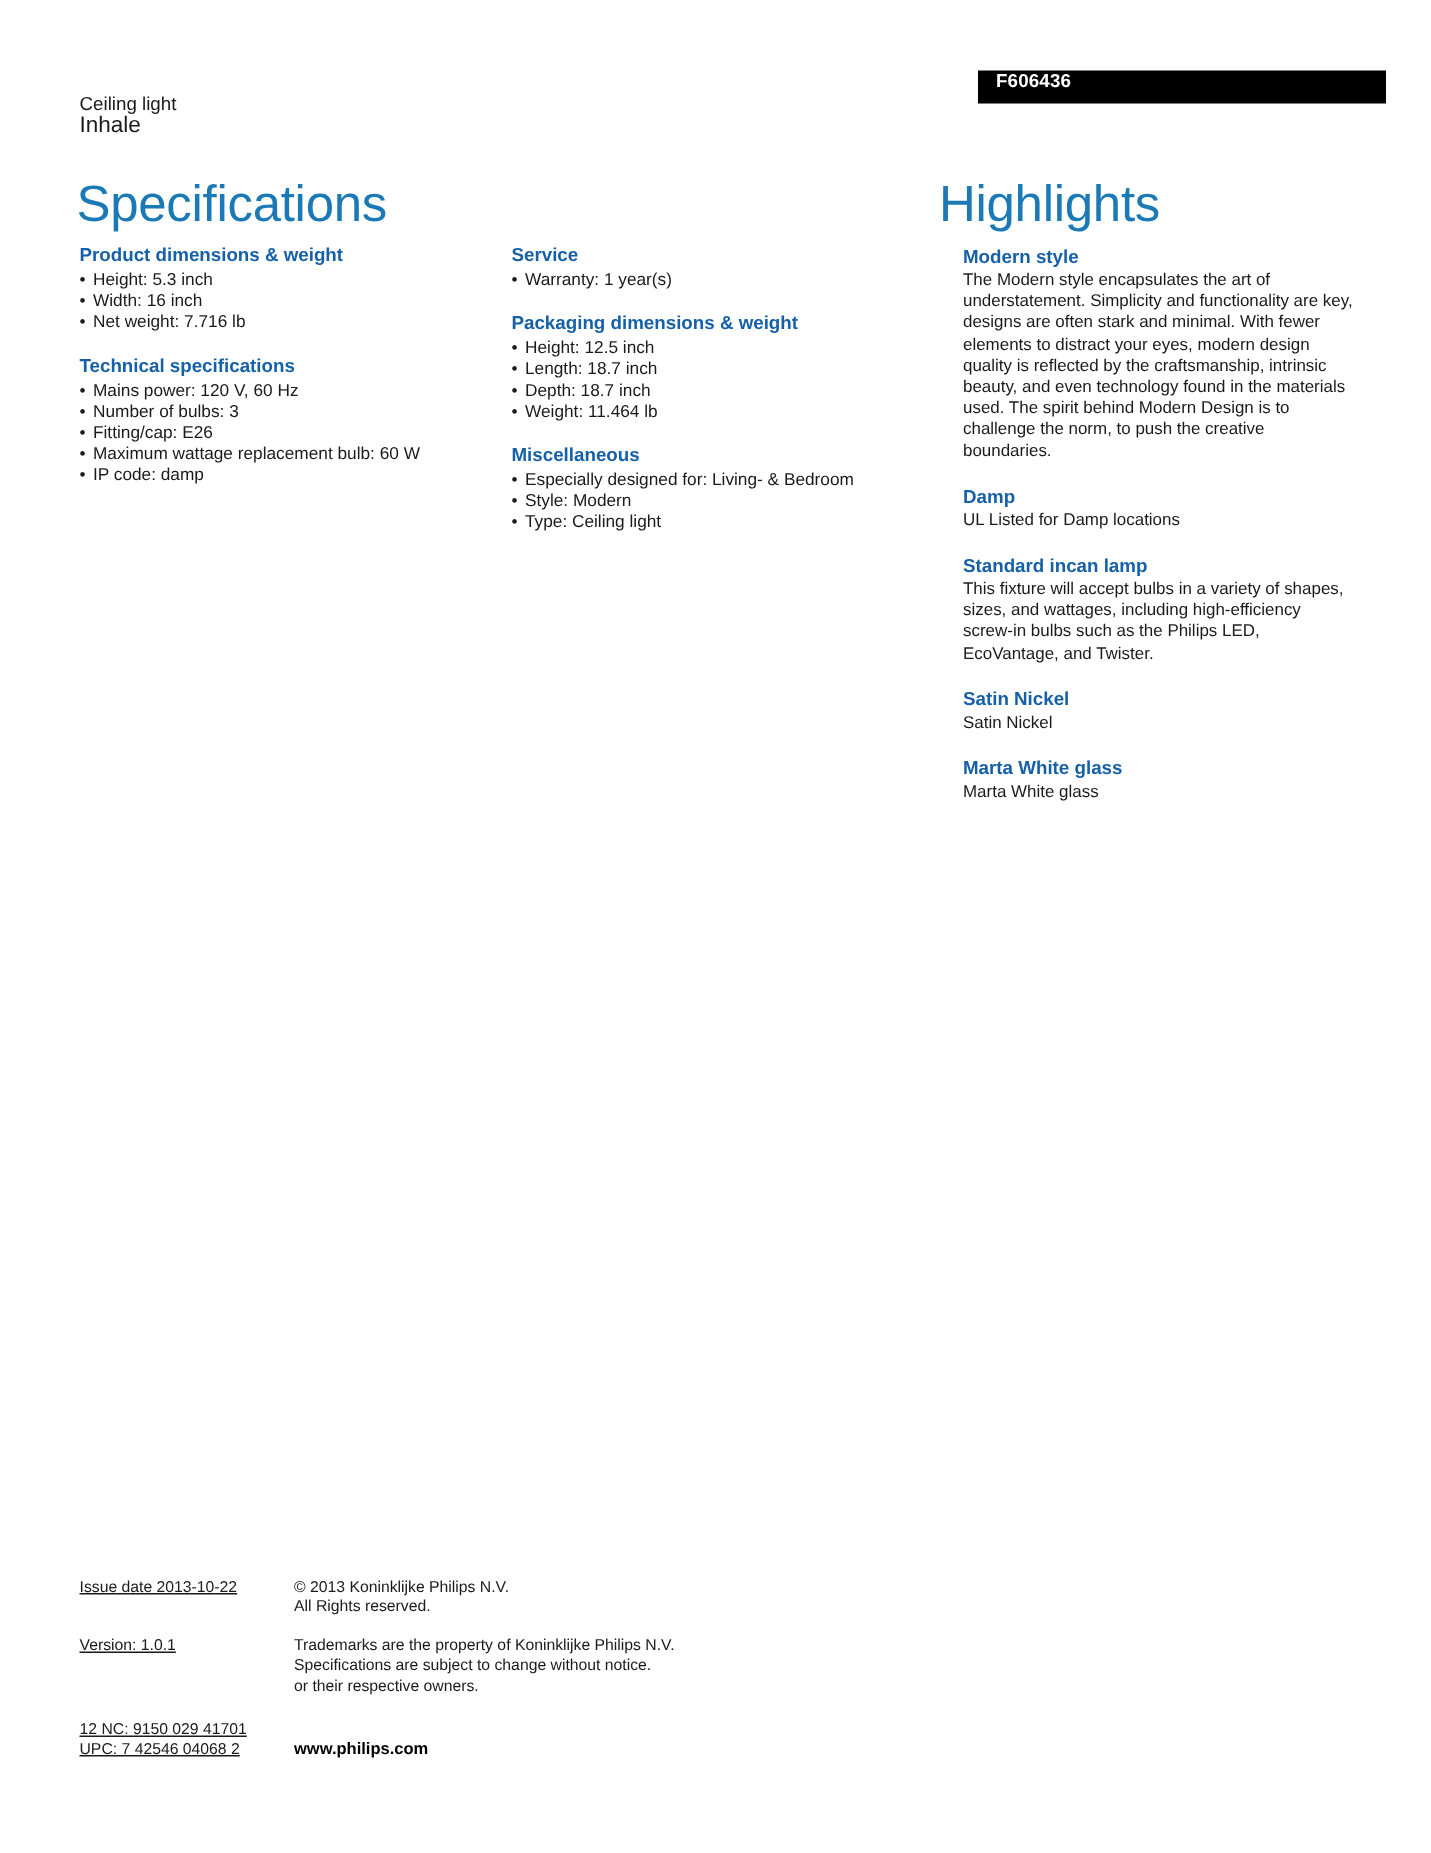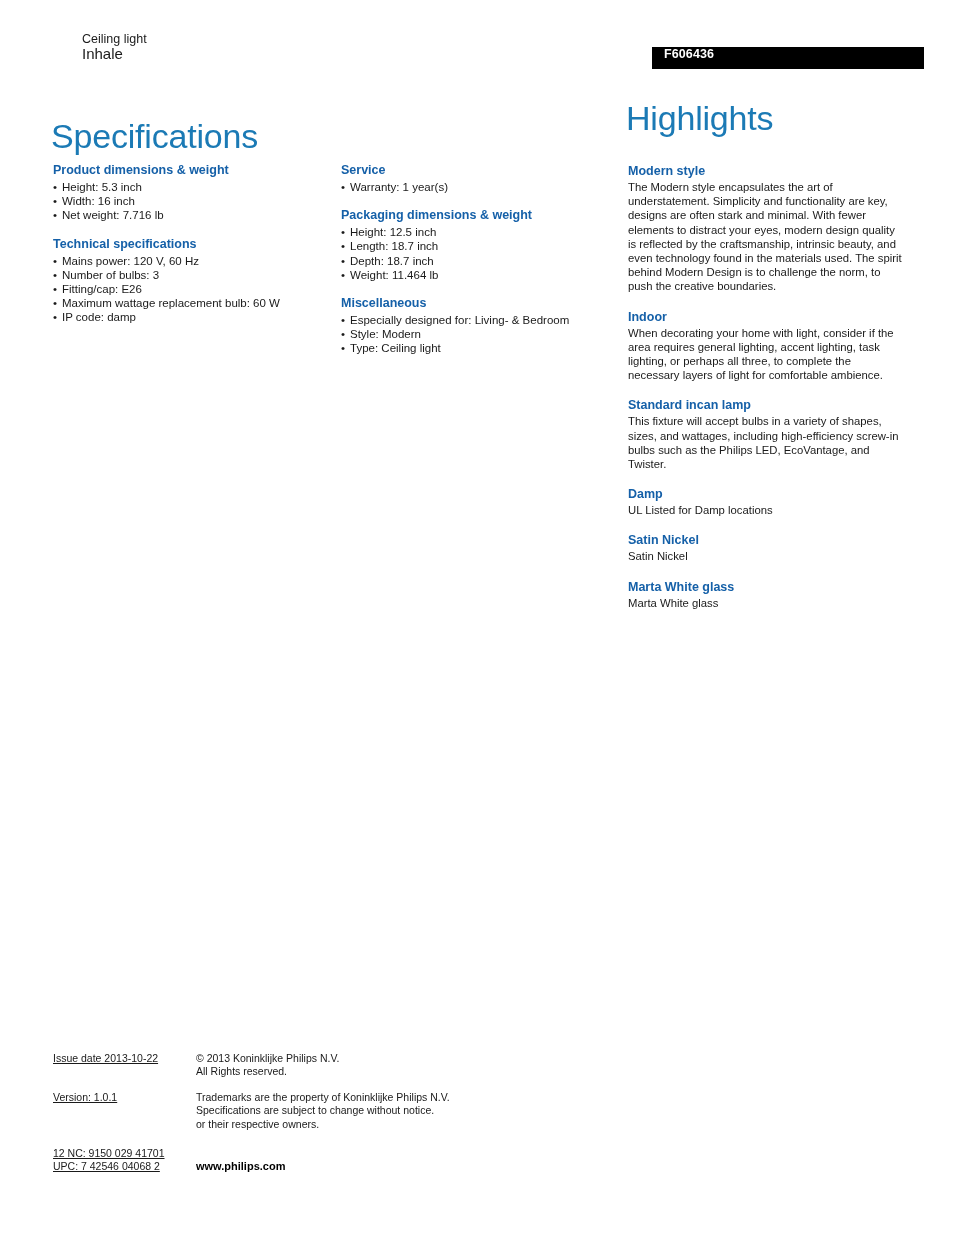--- a/index.html
+++ b/index.html
@@ -18,23 +18,22 @@
 
   .page {
     position: absolute;
     inset: 0;
   }
 
   
   .doc-header {
     position: absolute;
     left: 53px;
-    top: 32px;
+    top: 62px;
     width: 400px;
-    margin-left: 29px;
   }
   .product-type {
     font-size: 12.5px;
     line-height: 15px;
     color: #1a1a1a;
   }
   .product-name {
     font-size: 15px;
     line-height: 13px;
     color: #1a1a1a;
@@ -59,21 +58,21 @@
 
   .big-title {
     position: absolute;
     font-size: 34px;
     line-height: 38px;
     font-weight: normal;
     color: #1b7ab5;
     letter-spacing: -0.2px;
   }
   #title-specifications { left: 51px; top: 94px; }
-  #title-highlights     { left: 626px; top: 76px; }
+  #title-highlights     { left: 626px; top: 94px; }
 
   
   .spec-col {
     position: absolute;
     top: 163px;
   }
   #spec-col-1 { left: 53px; width: 282px; }
   #spec-col-2 { left: 341px; width: 282px; }
 
   .spec-group { margin-bottom: 14px; }
@@ -108,21 +107,21 @@
     color: #1a1a1a;
   }
 
   
   #highlights-col {
     position: absolute;
     left: 628px;
     top: 164px;
     width: 274px;
   }
-  .hl-group { margin-bottom: 16px; }
+  .hl-group { margin-bottom: 16px; margin-left: 14px; }
   .hl-group:last-child { margin-bottom: 0; }
   .hl-heading {
     color: #1560a8;
     font-size: 12.5px;
     font-weight: bold;
     line-height: 15px;
     margin-bottom: 1px;
   }
   .hl-body {
     font-size: 11.3px;
@@ -218,30 +217,26 @@
         </ul>
       </div>
     </div>
 
   <div id="highlights-col">
       <div class="hl-group">
         <div class="hl-heading">Modern style</div>
         <div class="hl-body">The Modern style encapsulates the art of understatement. Simplicity and functionality are key, designs are often stark and minimal. With fewer elements to distract your eyes, modern design quality is reflected by the craftsmanship, intrinsic beauty, and even technology found in the materials used. The spirit behind Modern Design is to challenge the norm, to push the creative boundaries.</div>
       </div>
       <div class="hl-group">
-        <div class="hl-heading">Indoor</div>
-        <div class="hl-body">When decorating your home with light, consider if the area requires general lighting, accent lighting, task lighting, or perhaps all three, to complete the necessary layers of light for comfortable ambience.</div>
+        <div class="hl-heading">Damp</div>
+        <div class="hl-body">UL Listed for Damp locations</div>
       </div>
       <div class="hl-group">
         <div class="hl-heading">Standard incan lamp</div>
         <div class="hl-body">This fixture will accept bulbs in a variety of shapes, sizes, and wattages, including high-efficiency screw-in bulbs such as the Philips LED, EcoVantage, and Twister.</div>
-      </div>
-      <div class="hl-group">
-        <div class="hl-heading">Damp</div>
-        <div class="hl-body">UL Listed for Damp locations</div>
       </div>
       <div class="hl-group">
         <div class="hl-heading">Satin Nickel</div>
         <div class="hl-body">Satin Nickel</div>
       </div>
       <div class="hl-group">
         <div class="hl-heading">Marta White glass</div>
         <div class="hl-body">Marta White glass</div>
       </div>
     </div>

